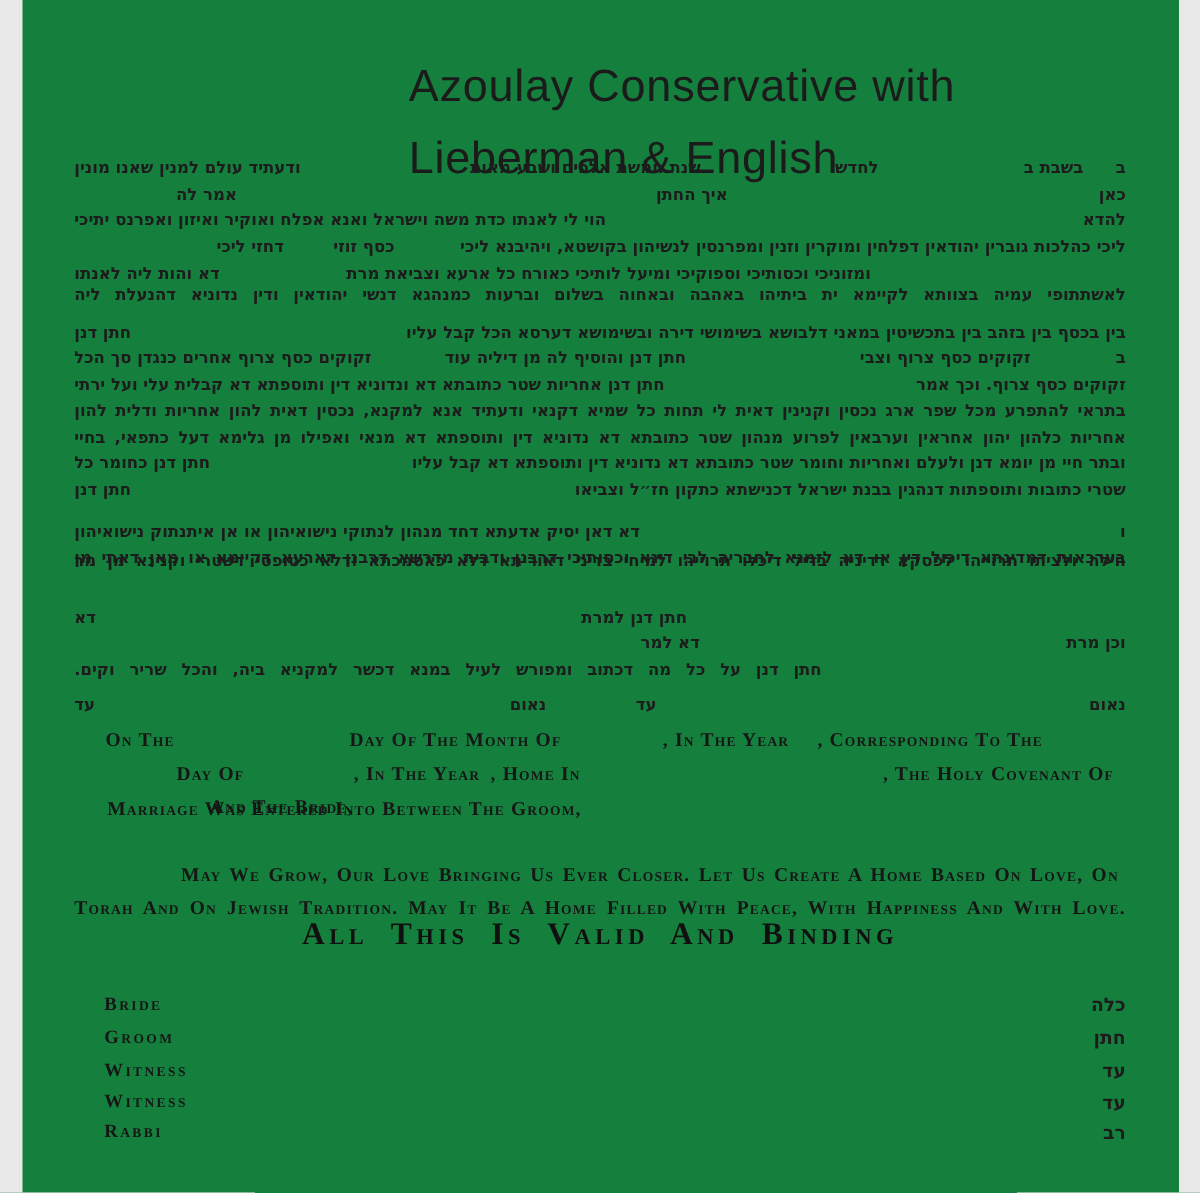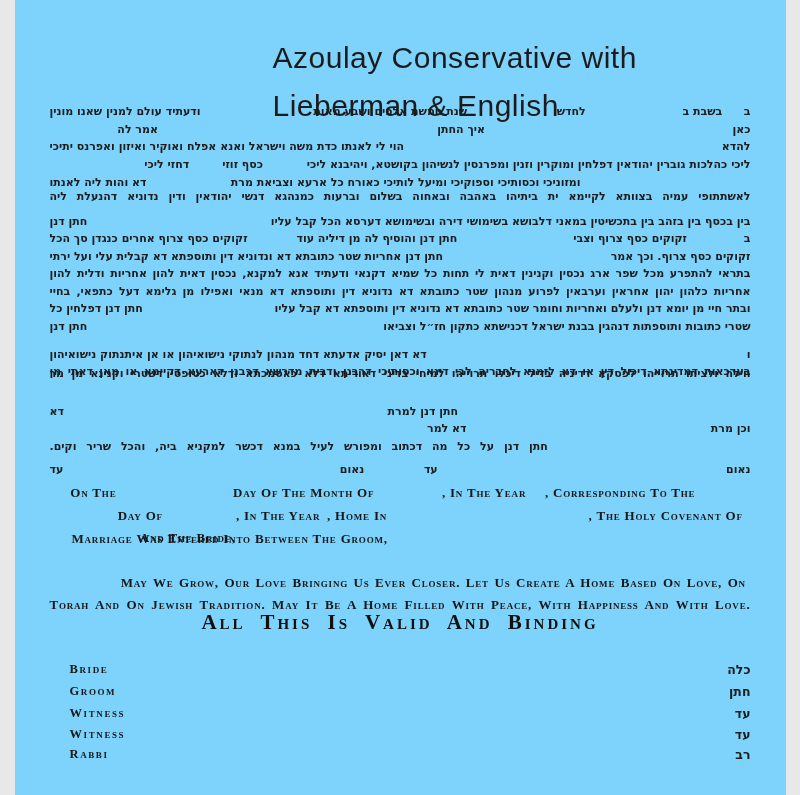--- a/index.html
+++ b/index.html
@@ -1,20 +1,20 @@
 <!DOCTYPE html>
 <html><head>
 <meta charset="utf-8">
 <style>
   html,body{margin:0;padding:0;background:#e8e8e8;}
   .page{
     position:relative;
     width:771px;height:795px;
     margin:0 auto;
-    background:#7dd3fc;
+    background:#15803d;
     overflow:hidden;
     color:#1d1d1d;
   }
   
   .title{
     position:absolute;left:258px;top:34px;
     font-family:"Liberation Sans",sans-serif;
     font-weight:300;
     font-size:30px;line-height:48px;
     letter-spacing:0.5px;color:#1b1b1b;
@@ -139,21 +139,21 @@
       <div class="line he" style="top: 249px;">
         <span class="seg">זקוקים כסף צרוף. וכך אמר</span>
         <span class="gap" style="flex-grow: 95;"></span>
         <span class="seg">חתן דנן אחריות שטר כתובתא דא ונדוניא דין ותוספתא דא קבלית עלי ועל ירתי</span>
       </div>
       <div class="line he just" style="top: 266px;">בתראי להתפרע מכל שפר ארג נכסין וקנינין דאית לי תחות כל שמיא דקנאי ודעתיד אנא למקנא, נכסין דאית להון אחריות ודלית להון</div>
       <div class="line he just" style="top: 284px;">אחריות כלהון יהון אחראין וערבאין לפרוע מנהון שטר כתובתא דא נדוניא דין ותוספתא דא מנאי ואפילו מן גלימא דעל כתפאי, בחיי</div>
       <div class="line he" style="top: 301px;">
         <span class="seg">ובתר חיי מן יומא דנן ולעלם ואחריות וחומר שטר כתובתא דא נדוניא דין ותוספתא דא קבל עליו</span>
         <span class="gap" style="flex-grow: 100;"></span>
-        <span class="seg">חתן דנן דפלחין כל</span>
+        <span class="seg">חתן דנן כחומר כל</span>
       </div>
       <div class="line he" style="top: 319px;">
         <span class="seg">שטרי כתובות ותוספתות דנהגין בבנת ישראל דכנישתא כתקון חז״ל וצביאו</span>
         <span class="gap" style="flex-grow: 260;"></span>
         <span class="seg">חתן דנן</span>
       </div>
       <div class="line he" style="top: 347px;">
         <span class="seg">ו</span>
         <span class="gap" style="flex-grow: 355;"></span>
         <span class="seg">דא דאן יסיק אדעתא דחד מנהון לנתוקי נישואיהון או אן איתנתוק נישואיהון</span>

